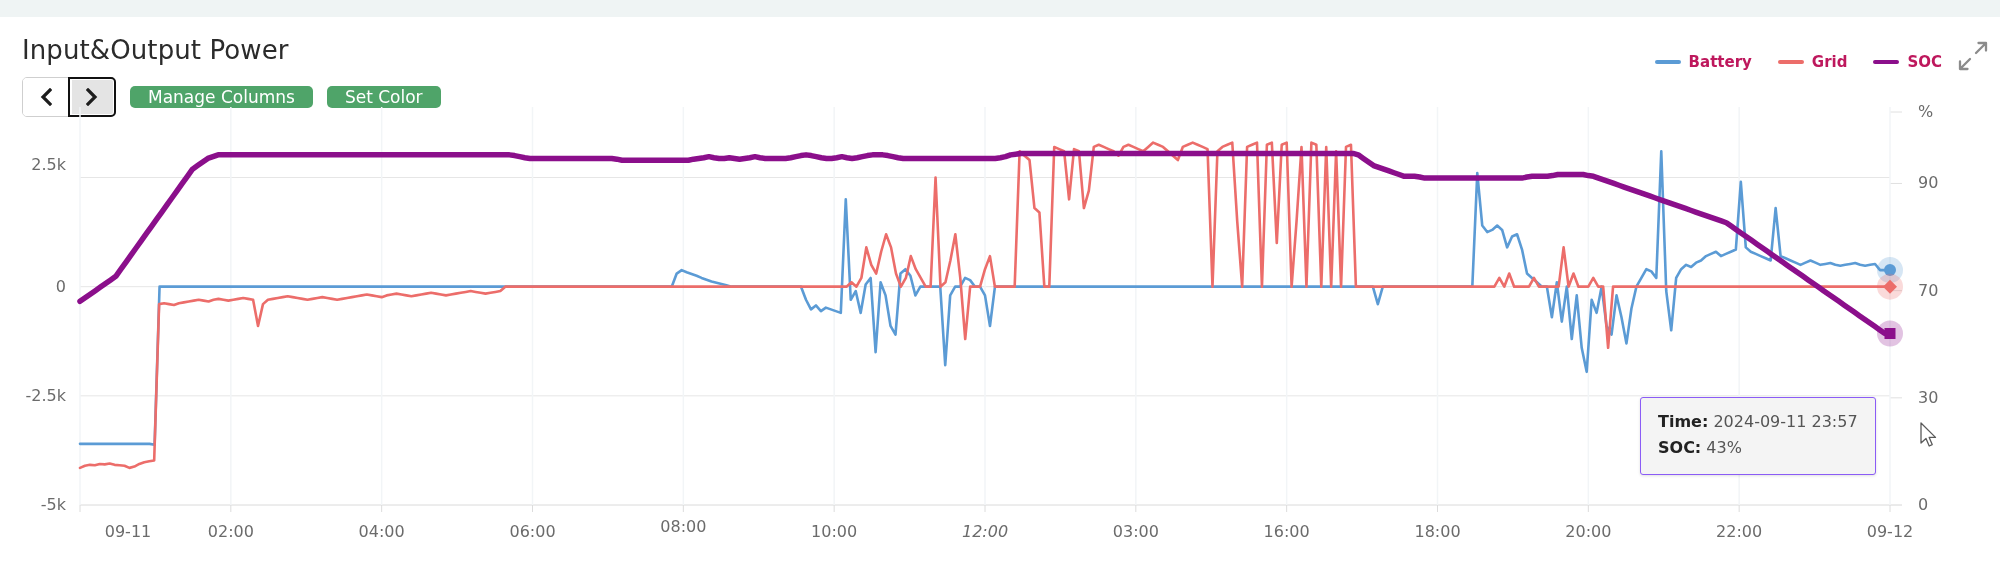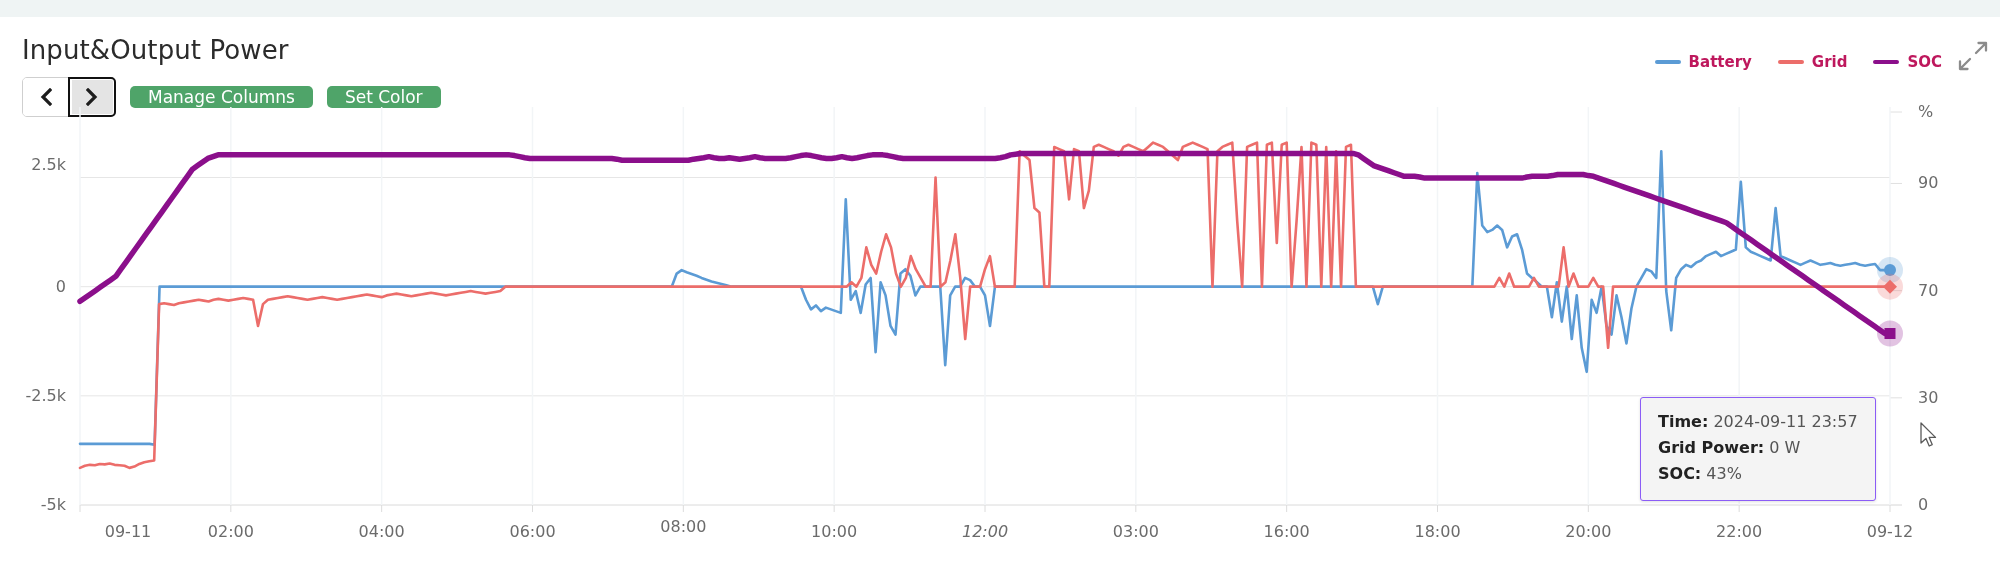--- a/index.html
+++ b/index.html
@@ -292,21 +292,20 @@
       <div class="axis-label" style="left: 1135.83px; top: 505px; transform: translateX(-50%);">03:00</div>
       <div class="axis-label" style="left: 1286.67px; top: 505px; transform: translateX(-50%);">16:00</div>
       <div class="axis-label" style="left: 1437.5px; top: 505px; transform: translateX(-50%);">18:00</div>
       <div class="axis-label" style="left: 1588.33px; top: 505px; transform: translateX(-50%);">20:00</div>
       <div class="axis-label" style="left: 1739.17px; top: 505px; transform: translateX(-50%);">22:00</div>
       <div class="axis-label" style="left: 1890px; top: 505px; transform: translateX(-50%);">09-12</div>
     </div>
 
   <div id="tooltip">
       <div><span class="tl-key">Time:</span><span class="tl-val"> 2024-09-11 23:57</span></div>
-      <div><span class="tl-key">Grid Power:</span><span class="tl-val"> 0 W</span></div>
       <div><span class="tl-key">SOC:</span><span class="tl-val"> 43%</span></div>
     </div>
 
   <div id="cursor">
     <svg width="20" height="28" viewBox="0 0 20 28">
       <path d="M1 1 L1 21 L6 16.5 L9.2 24 L12.2 22.6 L9.2 15.4 L15.5 15.4 Z" fill="#ffffff" stroke="#5a5a5a" stroke-width="1.3" stroke-linejoin="round"></path>
     </svg>
   </div>
 
 </div>

